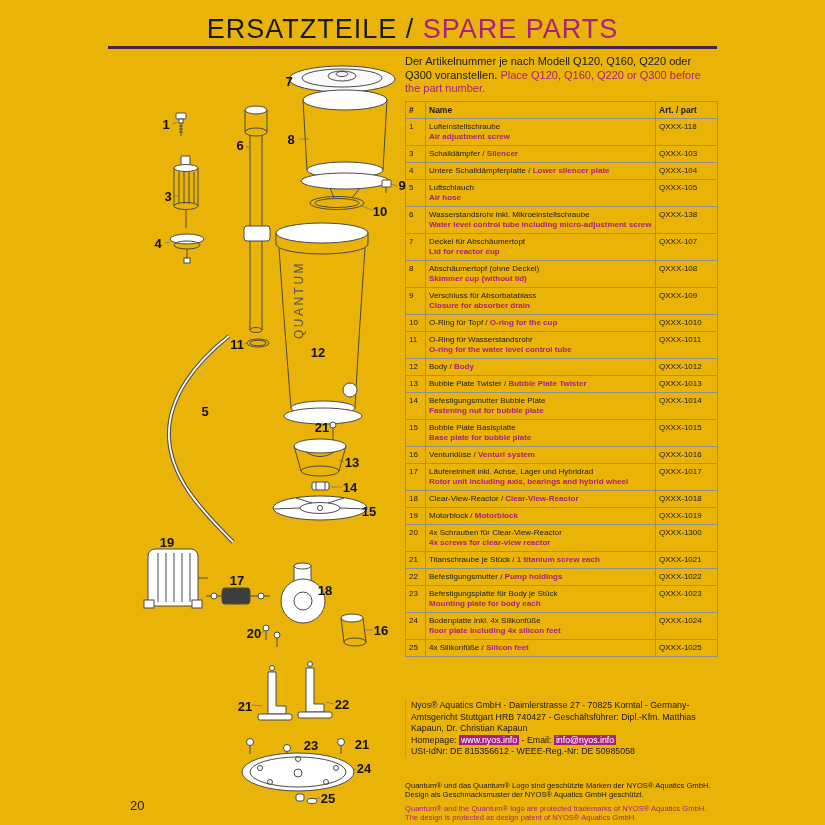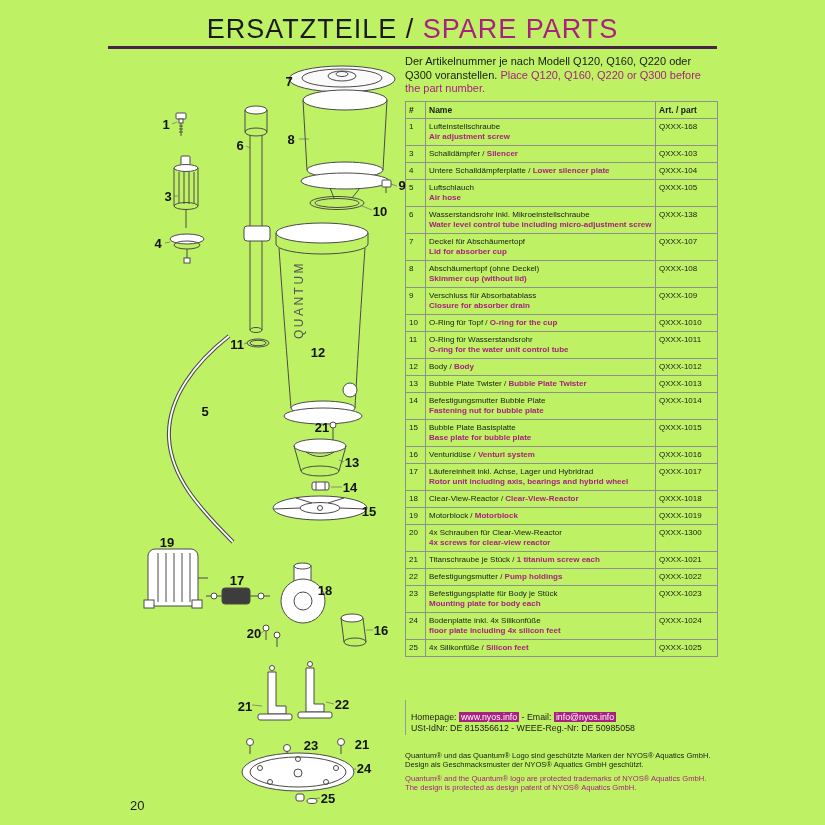--- a/index.html
+++ b/index.html
@@ -1,19 +1,19 @@
 <!DOCTYPE html>
 <html style="--accent: #a8217e; --rule: #472448;"><head>
 <meta charset="utf-8">
 <style>
   * { margin:0; padding:0; box-sizing:border-box; }
   html,body { background:#ffffff; }
   :root { --accent:#a8217e; --rule:#472448; --ink:#1a1a1a; --line:#8f8f8f; }
   .page {
-    position:relative; width:825px; height:825px; background:#bef264; overflow:hidden;
+    position:relative; width:825px; height:825px; background:#eab308; overflow:hidden;
     font-family:"Liberation Sans", sans-serif; color:var(--ink);
   }
   
   .title { position:absolute; top:14px; left:0; width:100%; text-align:center;
            font-size:27px; letter-spacing:1px; font-weight:400; }
   .title .t-en { color:var(--accent); }
   .rule { position:absolute; left:108px; top:46px; width:609px; height:3px; background:var(--rule); }
   
   .intro { position:absolute; left:405px; top:55px; width:313px;
            font-size:11px; line-height:13.5px; }
@@ -26,21 +26,21 @@
     padding:3px 3px; vertical-align:top; text-align:left;
   }
   .parts-table th { font-size:8.5px; font-weight:bold; padding:3px 3px; }
   .col-num { width:20px; } .col-part { width:62px; }
   .parts-table .en { color:var(--accent);font-weight:bold; }
   .parts-table .en.block { display:block; }
   
   .footer { position:absolute; left:405px; top:700px; width:313px; }
   .address { font-size:8.8px; line-height:11.5px; border-left:1px solid #999; padding-left:5px; }
   .address .hl { background:var(--accent); color:#fff; padding:0 2px;text-align:center; }
-  .trademark { margin-top:16px; font-size:7.6px; line-height:9.6px; }
+  .trademark { margin-top:23px; font-size:7.6px; line-height:9.6px; }
   .trademark.en { color:var(--accent); margin-top:4px; }
   .page-number { position:absolute; left:130px; top:798px; font-size:13px; }
   
   .diagram-svg { position:absolute; left:110px; top:55px; width:300px; height:760px; }
   .callout-layer { position:absolute; left:0; top:0; width:825px; height:825px; pointer-events:none; }
   .callout { position:absolute; transform:translate(-50%,-50%);
              font-size:13px; font-weight:bold; color:#111; white-space:nowrap; }
 </style>
 </head>
 <body>
@@ -67,21 +67,21 @@
       <tr>
         <th>#</th>
         <th>Name</th>
         <th>Art. / part</th>
       </tr>
     </thead>
     <tbody>
         <tr>
           <td>1</td>
           <td><span class="de">Lufteinstellschraube</span><span class="en block">Air adjustment screw</span></td>
-          <td>QXXX-168</td>
+          <td>QXXX-118</td>
         </tr>
         <tr>
           <td>3</td>
           <td><span class="de">Schalldämpfer</span> / <span class="en">Silencer</span></td>
           <td>QXXX-103</td>
         </tr>
         <tr>
           <td>4</td>
           <td><span class="de">Untere Schalldämpferplatte</span> / <span class="en">Lower silencer plate</span></td>
           <td>QXXX-104</td>
@@ -91,41 +91,41 @@
           <td><span class="de">Luftschlauch</span><span class="en block">Air hose</span></td>
           <td>QXXX-105</td>
         </tr>
         <tr>
           <td>6</td>
           <td><span class="de">Wasserstandsrohr inkl. Mikroeinstellschraube</span><span class="en block">Water level control tube including micro-adjustment screw</span></td>
           <td>QXXX-138</td>
         </tr>
         <tr>
           <td>7</td>
-          <td><span class="de">Deckel für Abschäumertopf</span><span class="en block">Lid for absorber cup</span></td>
+          <td><span class="de">Deckel für Abschäumertopf</span><span class="en block">Lid for reactor cup</span></td>
           <td>QXXX-107</td>
         </tr>
         <tr>
           <td>8</td>
           <td><span class="de">Abschäumertopf (ohne Deckel)</span><span class="en block">Skimmer cup (without lid)</span></td>
           <td>QXXX-108</td>
         </tr>
         <tr>
           <td>9</td>
           <td><span class="de">Verschluss für Absorbatablass</span><span class="en block">Closure for absorber drain</span></td>
           <td>QXXX-109</td>
         </tr>
         <tr>
           <td>10</td>
           <td><span class="de">O-Ring für Topf</span> / <span class="en">O-ring for the cup</span></td>
           <td>QXXX-1010</td>
         </tr>
         <tr>
           <td>11</td>
-          <td><span class="de">O-Ring für Wasserstandsrohr</span><span class="en block">O-ring for the water unit control tube</span></td>
+          <td><span class="de">O-Ring für Wasserstandsrohr</span><span class="en block">O-ring for the water level control tube</span></td>
           <td>QXXX-1011</td>
         </tr>
         <tr>
           <td>12</td>
           <td><span class="de">Body</span> / <span class="en">Body</span></td>
           <td>QXXX-1012</td>
         </tr>
         <tr>
           <td>13</td>
           <td><span class="de">Bubble Plate Twister</span> / <span class="en">Bubble Plate Twister</span></td>
@@ -433,21 +433,21 @@
       <span class="callout" style="left: 245px; top: 706px;">21</span>
       <span class="callout" style="left: 342px; top: 704px;">22</span>
       <span class="callout" style="left: 311px; top: 745px;">23</span>
       <span class="callout" style="left: 362px; top: 744px;">21</span>
       <span class="callout" style="left: 364px; top: 768px;">24</span>
       <span class="callout" style="left: 328px; top: 798px;">25</span>
     </div>
 
   <div class="footer">
     <div class="address">
-      <br>
+      <span>Nyos® Aquatics GmbH - Daimlerstrasse 27 - 70825 Korntal - Germany- Amtsgericht Stuttgart HRB 740427 - Geschäftsführer: Dipl.-Kfm. Matthias Kapaun, Dr. Christian Kapaun</span><br>
       <span>Homepage: </span><span class="hl">www.nyos.info</span><span> - Email: </span><span class="hl">info@nyos.info</span><br>
       <span>USt-IdNr: DE 815356612 - WEEE-Reg.-Nr: DE 50985058</span>
     </div>
     <div class="trademark de">Quantum® und das Quantum® Logo sind geschützte Marken der NYOS® Aquatics GmbH. Design als Geschmacksmuster der NYOS® Aquatics GmbH geschützt.</div>
     <div class="trademark en">Quantum® and the Quantum® logo are protected trademarks of NYOS® Aquatics GmbH. The design is protected as design patent of NYOS® Aquatics GmbH.</div>
   </div>
 
   <div class="page-number">20</div>
 </div>
 

